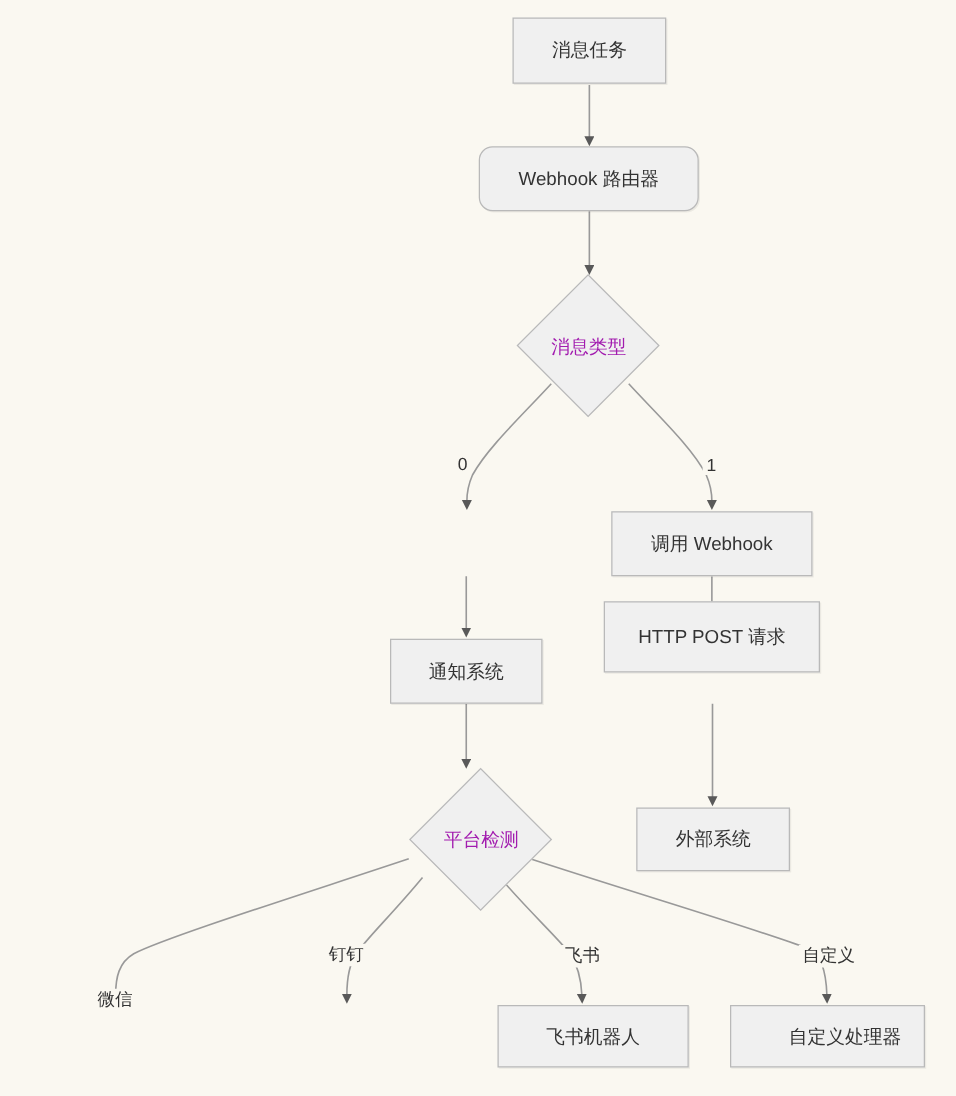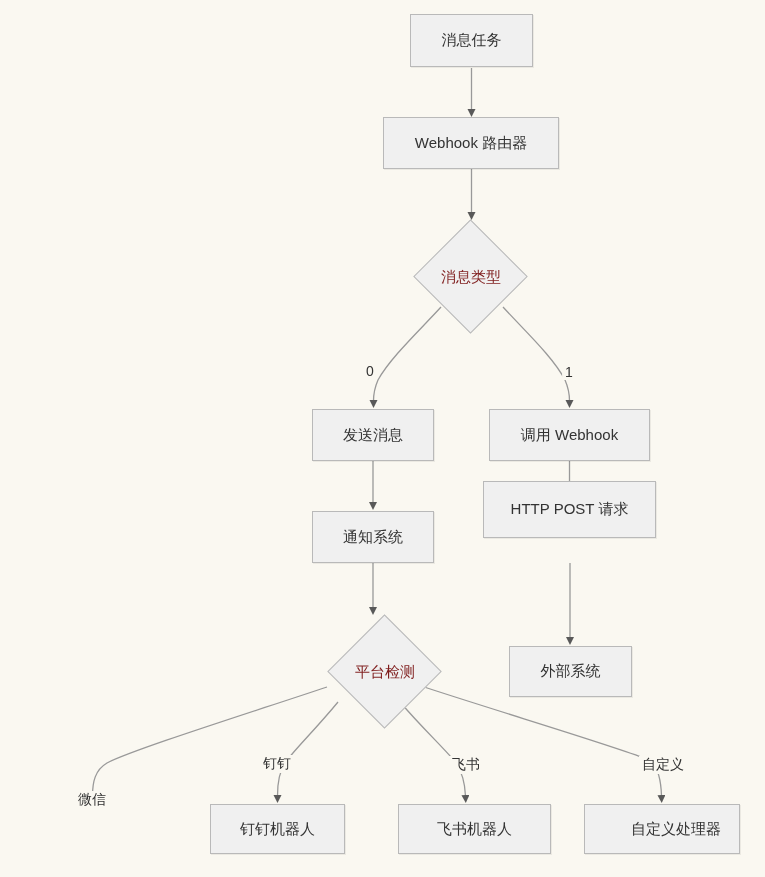--- a/index.html
+++ b/index.html
@@ -27,21 +27,21 @@
     position:absolute;left:16px;top:16px;
     width:81px;height:81px;
     transform:rotate(45deg);
     background:#f0f0f0;
     border:1px solid #b9b9b9;
     box-sizing:border-box;
   }
   .diamond-label{
     position:absolute;left:0;top:0;width:114px;height:114px;
     display:flex;align-items:center;justify-content:center;
-    color:#7f1d1d;font-size:15px;
+    color:#a21caf;font-size:15px;
   }
   .edge-label{
     position:absolute;
     transform:translate(-50%,-50%);
     background:#faf8f1;
     padding:0 3px;
     color:#333;font-size:14px;
     white-space:nowrap;
   }
 </style>
@@ -69,32 +69,29 @@
       <path d="M338,702 C315,730 293,751 285,763 C279,772 277.5,784 277.5,796" marker-end="url(#arrowhead)"></path>
       <path d="M400,702 C424,730 447,751 456,763 C462,772 465,784 465.5,796" marker-end="url(#arrowhead)"></path>
       <path d="M418,685 C500,712 608,744 647,759 C658,764 661,780 661.5,796" marker-end="url(#arrowhead)"></path>
     </g>
   </svg>
 
   <div class="node" style="left:410px;top:14px;width:123px;height:53px;font-family:Liberation Mono, monospace;">
     <span>消息任务</span>
   </div>
 
-  <div class="node" style="left:383px;top:117px;width:176px;height:52px;">
+  <div class="node" style="left:383px;top:117px;width:176px;height:52px;border-radius:11px;">
     <span>Webhook 路由器</span>
   </div>
 
   <div class="diamond-wrap" style="left:414px;top:220px;">
     <div class="diamond-shape"></div>
     <div class="diamond-label">消息类型</div>
   </div>
 
-  <div class="node" style="left:312px;top:409px;width:122px;height:52px;">
-    <span>发送消息</span>
-  </div>
 
   <div class="node" style="left:489px;top:409px;width:161px;height:52px;">
     <span>调用 Webhook</span>
   </div>
 
   <div class="node" style="left:312px;top:511px;width:122px;height:52px;">
     <span>通知系统</span>
   </div>
 
   <div class="node" style="left:483px;top:481px;width:173px;height:57px;">
@@ -104,23 +101,20 @@
   <div class="diamond-wrap" style="left:328px;top:615px;">
     <div class="diamond-shape"></div>
     <div class="diamond-label">平台检测</div>
   </div>
 
   <div class="node" style="left:509px;top:646px;width:123px;height:51px;">
     <span>外部系统</span>
   </div>
 
 
-  <div class="node" style="left:210px;top:804px;width:135px;height:50px;">
-    <span>钉钉机器人</span>
-  </div>
 
   <div class="node" style="left:398px;top:804px;width:153px;height:50px;">
     <span>飞书机器人</span>
   </div>
 
   <div class="node" style="left:584px;top:804px;width:156px;height:50px;padding-left:28px;">
     <span>自定义处理器</span>
   </div>
 
   <span class="edge-label" style="left:370px;top:371px;">0</span>

